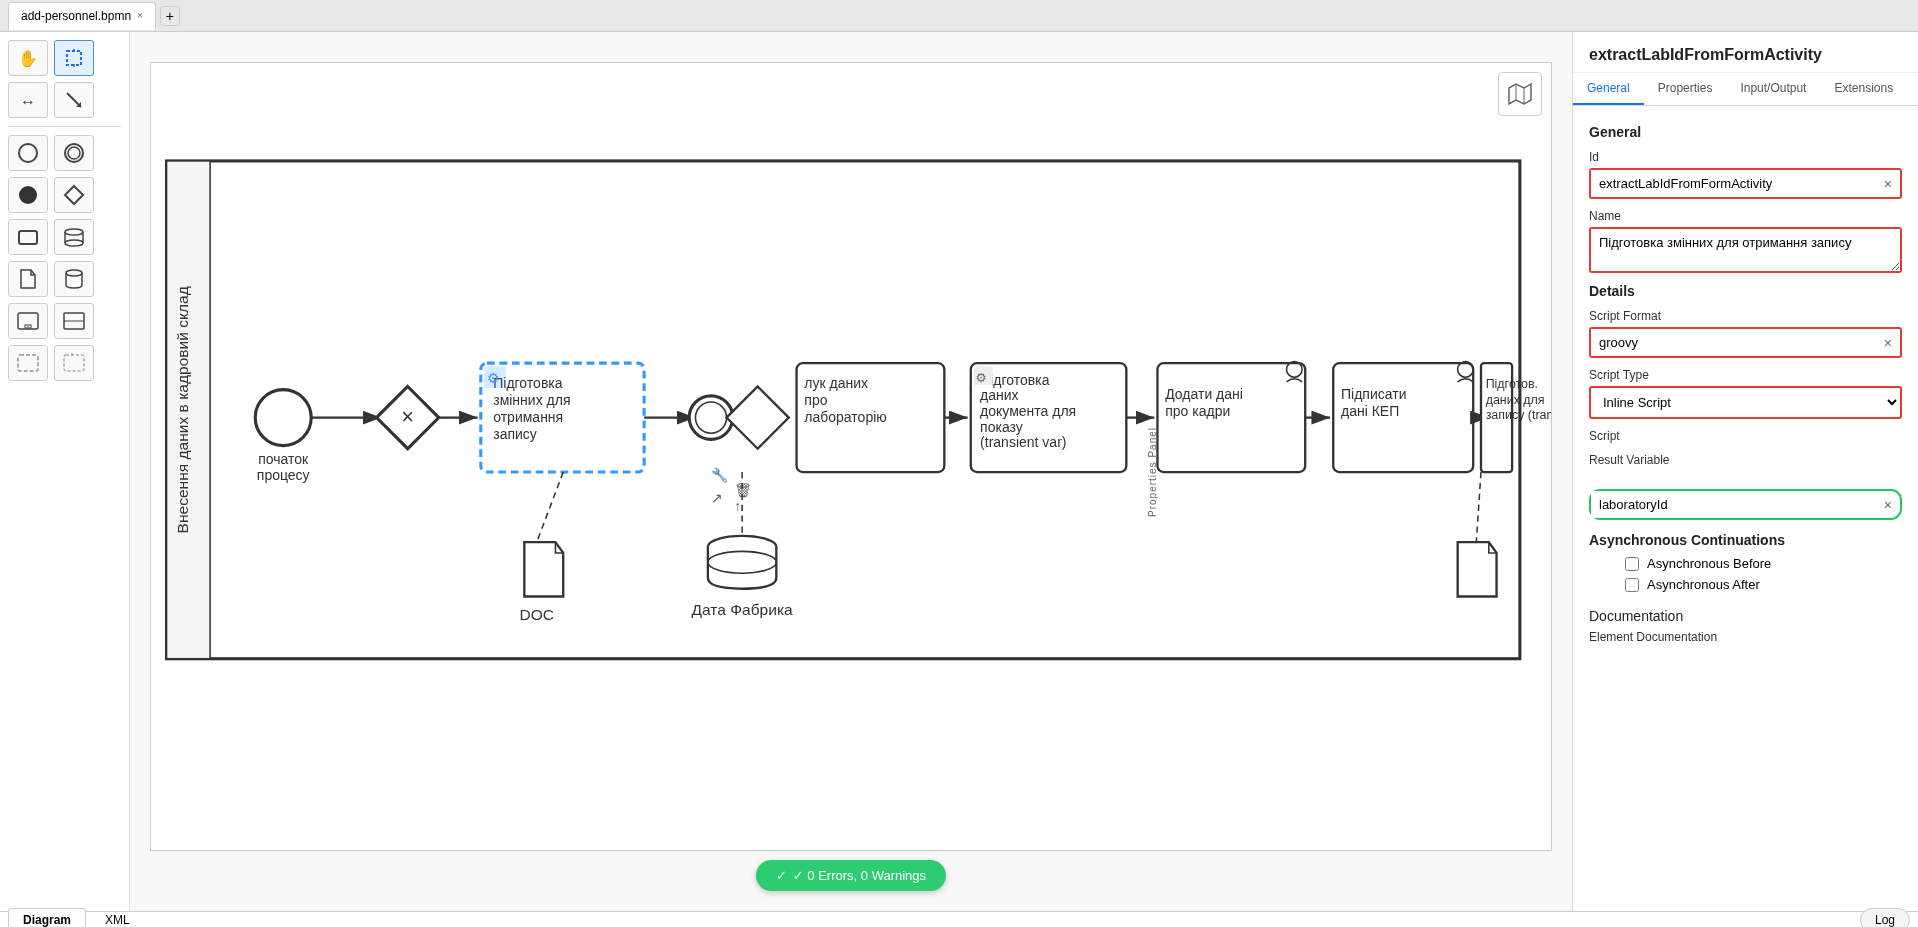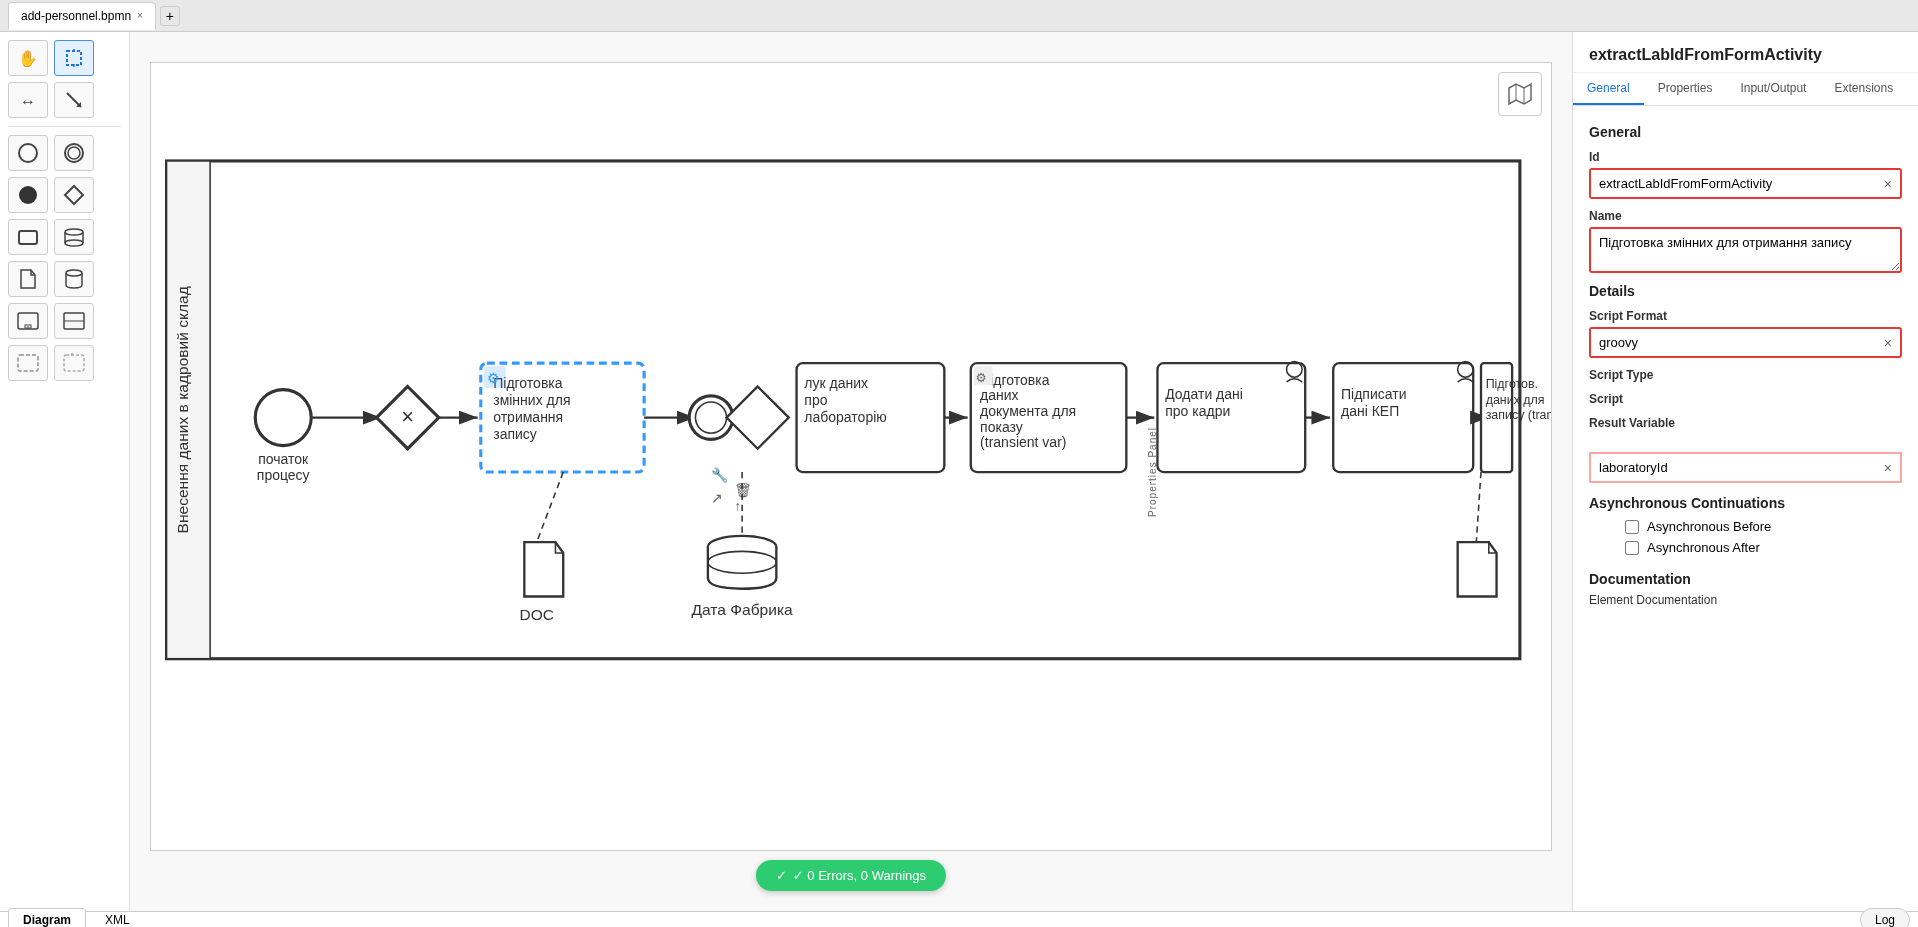--- a/index.html
+++ b/index.html
@@ -90,21 +90,21 @@
       color: #1a73e8; border-bottom: 2px solid #1a73e8;
     }
     .props-body {
       flex: 1; overflow-y: auto; padding: 12px 16px;
     }
     .props-section-title {
       font-size: 14px; font-weight: bold; color: #222; margin-bottom: 10px; margin-top: 6px;
     }
     .props-field { margin-bottom: 10px; }
     .props-label {
-      font-size: 12px; color: #333; margin-bottom: 4px; font-weight: 700;
+      font-size: 12px; color: #333; margin-bottom: 4px; font-weight: 400;
     }
     .props-input-wrap {
       display: flex; border: 2px solid #e53935; border-radius: 3px; align-items: center;
     }
     .props-input-wrap input, .props-input-wrap textarea {
       flex: 1; border: none; outline: none; padding: 6px 8px; font-size: 13px;
       font-family: Arial, sans-serif; resize: none;
     }
     .props-input-wrap .clear-btn {
       padding: 4px 8px; cursor: pointer; color: #666; font-size: 14px;
@@ -117,34 +117,34 @@
       font-family: Arial, sans-serif; appearance: auto; background: transparent;
     }
     .props-textarea-wrap {
       border: 2px solid #e53935; border-radius: 3px;
     }
     .props-textarea-wrap textarea {
       width: 100%; border: none; outline: none; padding: 8px; font-size: 12px;
       font-family: monospace; resize: none; min-height: 80px;
     }
     .props-result-wrap {
-      display: flex; border: 2px solid #fca5a5; border-radius: 1px; align-items: center; margin-top: 22px;
+      display: flex; border: 2px solid #22c55e; border-radius: 11px; align-items: center; margin-top: 22px;
     }
     .props-result-wrap input {
       flex: 1; border: none; outline: none; padding: 6px 8px; font-size: 13px;
     }
     .props-result-wrap .clear-btn {
       padding: 4px 8px; cursor: pointer; color: #666; font-size: 14px;
     }
     .async-section { margin-top: 12px; }
     .async-title { font-size: 14px; font-weight: bold; color: #222; margin-bottom: 8px; }
     .async-item { display: flex; align-items: center; gap: 8px; margin-bottom: 6px; font-size: 13px; padding-left: 36px; }
     .async-item input[type=checkbox] { width: 14px; height: 14px; }
     .doc-section { margin-top: 16px; }
-    .doc-title { font-size: 14px; font-weight: bold; color: #222; margin-bottom: 6px; }
+    .doc-title { font-size: 14px; font-weight: normal; color: #222; margin-bottom: 6px; }
     .doc-label { font-size: 12px; color: #333; }
 
     
     .bottom-tabs {
       display: flex; align-items: center; background: #fff; border-top: 1px solid #ccc;
       height: 16px; padding: 0 8px; gap: 4px;
     }
     .bottom-tab {
       padding: 4px 14px; font-size: 12px; cursor: pointer; border: 1px solid transparent;
       border-radius: 3px;
@@ -441,20 +441,26 @@
       <div class="props-field">
         <div class="props-label">Script Format</div>
         <div class="props-input-wrap">
           <input type="text" value="groovy" style="">
           <span class="clear-btn">×</span>
         </div>
       </div>
 
       <div class="props-field">
         <div class="props-label">Script Type</div>
+        <div class="props-select-wrap">
+          <select>
+            <option>Inline Script</option>
+            <option>External Resource</option>
+          </select>
+        </div>
       </div>
 
       <div class="props-field">
         <div class="props-label">Script</div>
       </div>
 
       <div class="props-field">
         <div class="props-label">Result Variable</div>
         <div class="props-result-wrap">
           <input type="text" value="laboratoryId" style="">

